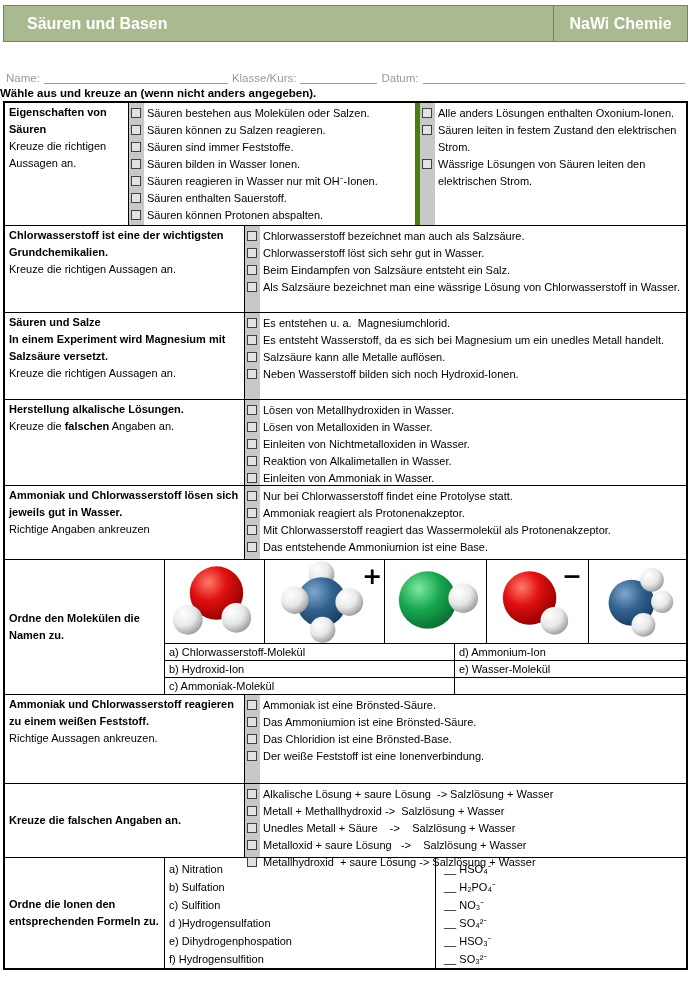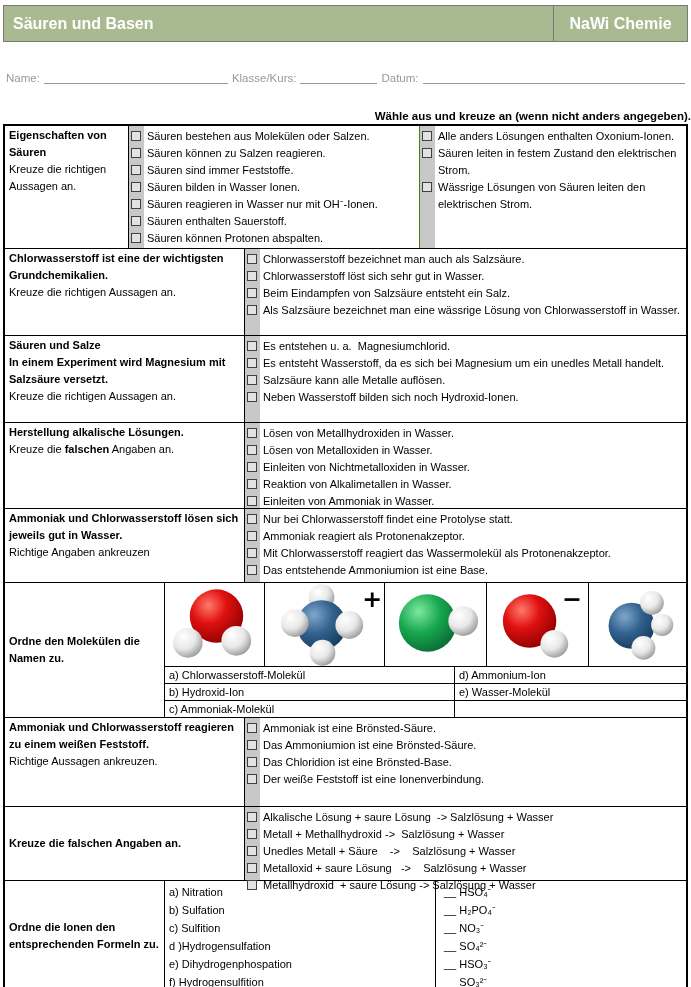--- a/index.html
+++ b/index.html
@@ -1,54 +1,54 @@
 <!DOCTYPE html>
 <html><head>
 <meta charset="utf-8">
 <style>
   * { margin:0; padding:0; box-sizing:border-box; }
   body { width:691px; height:987px; background:#fff; overflow:hidden;
          font-family:"Liberation Sans", sans-serif; color:#000; }
 
   
   .header { margin:5px 3px 16px 3px; height:37px; background:#a9ba90;
-            border:1px solid #7a7a7a; display:flex; }
+            border:1px solid #7a7a7a; display:flex;padding-left:14px; }
   .header-title { flex:1; display:flex; align-items:center; padding-left:9px;
                   color:#fff; font-weight:bold; font-size:16px; }
   .header-subject { width:134px; border-left:1px solid #7a7a7a; display:flex;
                     align-items:center; justify-content:center; color:#fff;
                     font-weight:bold; font-size:16px; }
 
   
   .nameline { margin:29px 6px 0 6px; display:flex; align-items:flex-end;
               color:#999; font-size:11.5px; gap:4px;justify-content:center; }
   .blank { display:inline-block; border-bottom:1px solid #999; height:13px; }
   .b1 { width:184px; } .b2 { width:77px; } .b3 { flex:1; }
 
-  .instruction { margin-top:26px; text-align:right; font-weight:bold; font-size:11.5px; }
+  .instruction { margin-top:3px; text-align:left; font-weight:bold; font-size:11.5px; }
 
   
   .wtable { margin:2px 3px 0 3px; border:2px solid #000; width:685px; }
   .row { display:flex; border-bottom:1px solid #000; }
   .row:last-child { border-bottom:none; }
   .lbl { border-right:1px solid #000; padding:1px 4px; font-size:11px; line-height:17px; flex:none; }
   .w124 { width:124px; } .w208 { width:240px; } .w148 { width:160px;align-items:flex-end; }
   .bold { font-weight:bold; }
   .lbl .sub { margin-top:0; }
   .vcenter { display:flex; flex-direction:column; justify-content:center; }
 
   
   .stmts { position:relative; flex:1; padding-top:2px; min-width:0; }
   .stmts::before { content:""; position:absolute; left:0; top:0; bottom:0;
                    width:15px; background:#c8c8c8; }
   .stmt { display:flex; position:relative; line-height:17px; font-size:11px; }
   .cb { width:10px; height:10px; border:1px solid #404040; background:#e2e2e2;
         margin:3px 0 0 2px; flex:none; }
   .stxt { margin-left:6px; padding-right:4px; white-space:pre-wrap; min-width:0; }
-  .colA { border-right:1px solid #4d7c0f; flex:none; width:291px; }
+  .colA { border-right:5px solid #4d7c0f; flex:none; width:291px; }
 
   .r1 { height:123px; } .r2 { height:87px; } .r3 { height:87px; }
   .r4 { height:86px; } .r5 { height:74px; } .r6 { height:135px; }
   .r7 { height:89px; } .r8 { height:74px; } .r9 { height:110px; }
 
   
   .molarea { flex:1; display:flex; flex-direction:column; min-width:0; }
   .molrow { height:84px; display:flex; border-bottom:1px solid #000; }
   .molcell { border-right:1px solid #000; height:83px; position:relative; background:#fff; }
   .molcell:last-child { border-right:none; }

